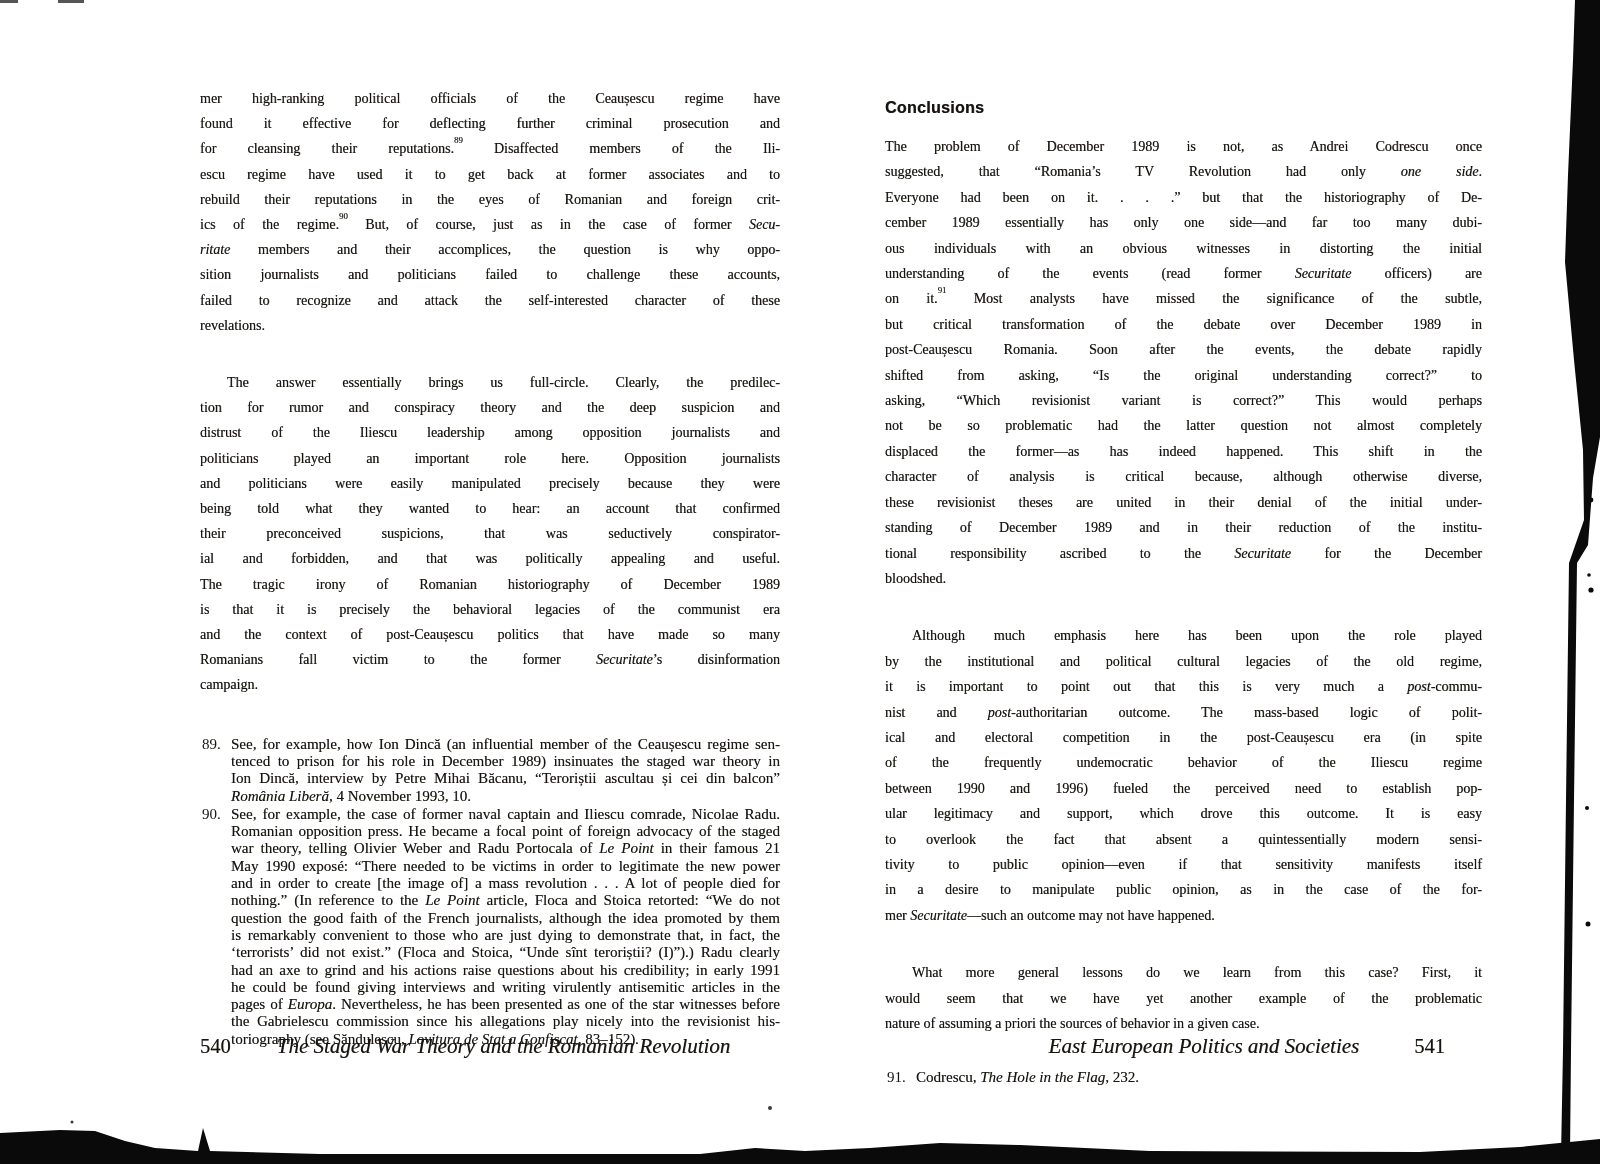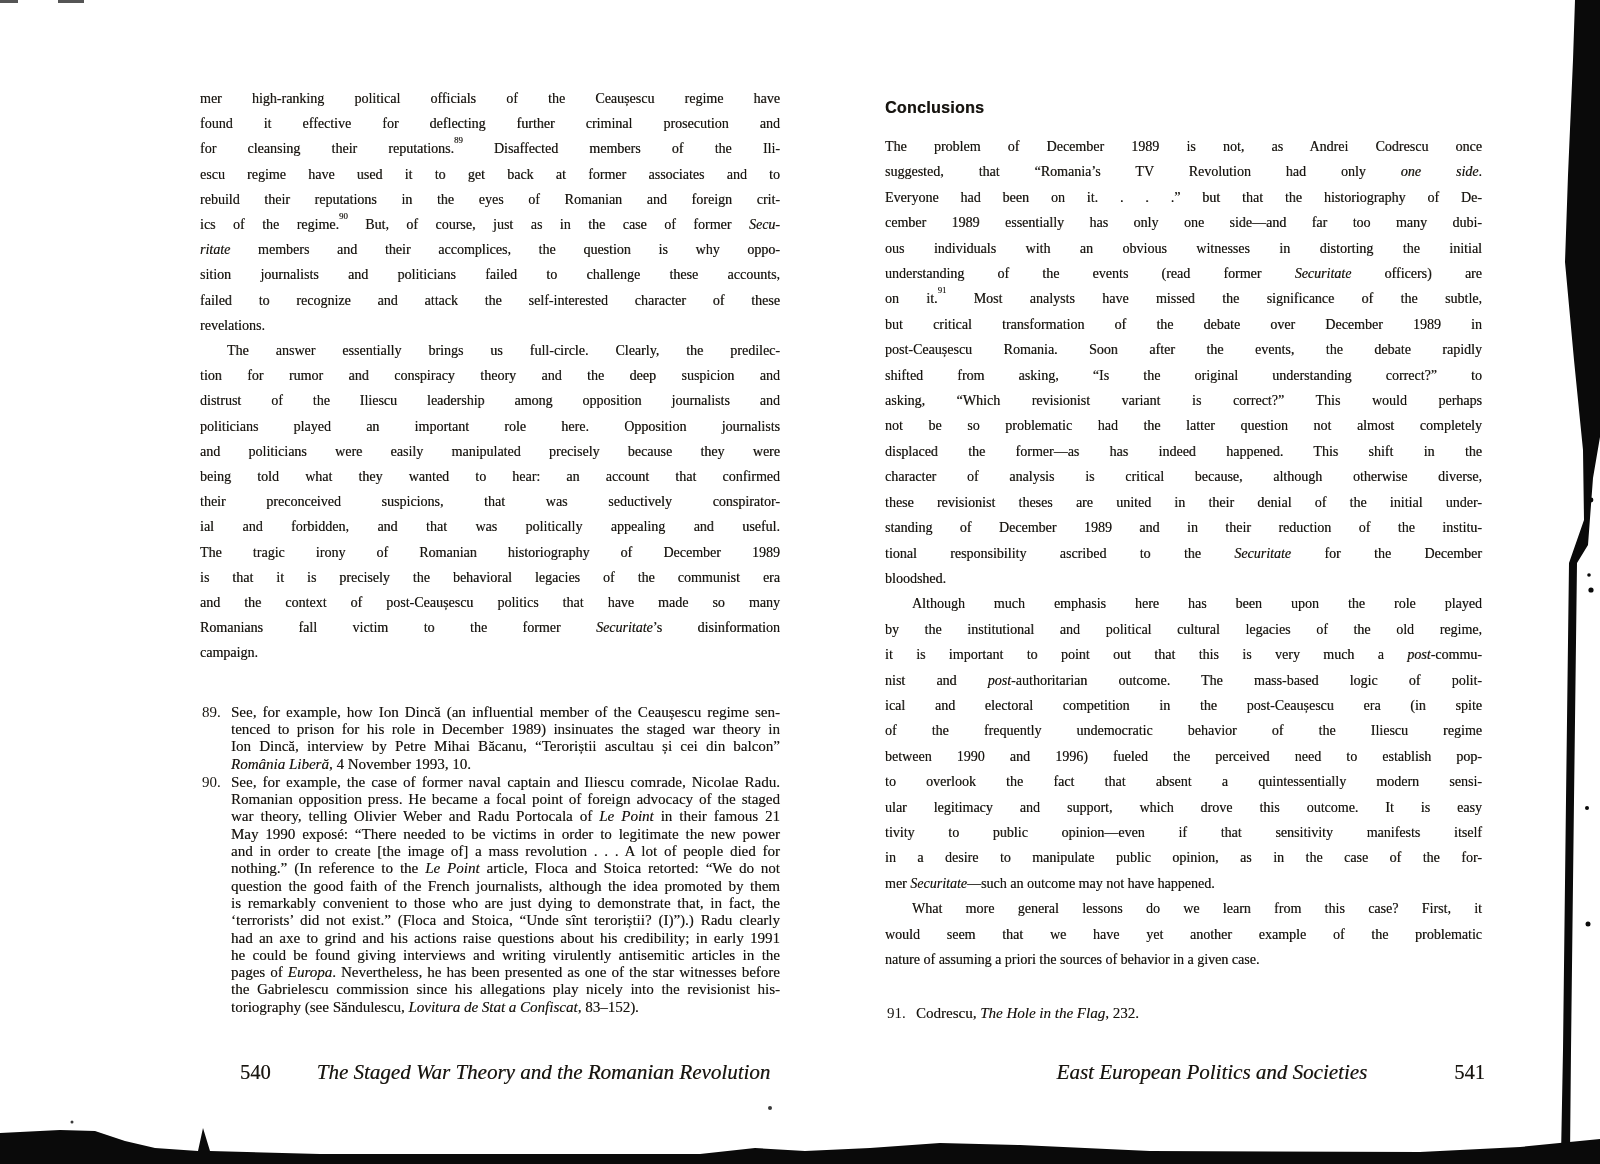--- a/index.html
+++ b/index.html
@@ -15,21 +15,21 @@
   .page-left  { left:200px; top:86px;  width:580px; }
   .page-right { left:885px; top:99px;  width:597px; }
 
   .body-text { font-size:14px; }
   .page-left  .body-text { line-height:25.2px; }
   .page-right .body-text { line-height:25.4px; }
   .body-text .line { text-shadow:0.35px 0 0 rgba(20,16,10,0.55); }
 
   .line { text-align:justify; text-align-last:justify; }
   .line.last { text-align-last:left; }
-  .para.indent .line:first-child { text-indent:27px; }
+  .para.indent .line:first-child { text-indent:27px;margin-top:32px; }
 
   sup { font-size:0.62em; line-height:0; position:relative; top:-0.55em; }
   em  { font-style:italic; }
 
   .heading {
     font-family:"Liberation Sans", sans-serif;
     font-weight:700;
     font-size:16px;
     letter-spacing:0.3px;
     margin:0 0 17px 0;
@@ -37,28 +37,27 @@
   }
 
   .footnotes { font-size:15px; line-height:17.3px; }
   .page-left  .footnotes { margin-top:38px; }
   .page-right .footnotes { margin-top:33px; }
   .footnote { position:relative; padding-left:31px; margin-bottom:1px; }
   .fn-num { position:absolute; left:2px; top:0; }
   .footnotes .line { text-shadow:0.25px 0 0 rgba(20,16,10,0.5); }
 
   .footer {
-    position:absolute; top:1060px;
+    position:absolute; top:1034px;
     font-size:20.5px;
     display:flex; align-items:baseline;
     text-shadow:0.35px 0 0 rgba(20,16,10,0.55);
-    margin-left:40px;
   }
   .footer-left  { left:200px; gap:46px; }
-  .footer-right { left:885px; width:560px; justify-content:flex-end; gap:87px; }
+  .footer-right { left:885px; width:560px; justify-content:flex-end; gap:55px; }
   .footer .running-title { font-style:italic; font-size:21px; }
 
   .artifacts { position:absolute; left:0; top:0; z-index:6; pointer-events:none; }
 </style>
 </head>
 <body>
 
 <section class="page page-left">
   <div class="body-text">
       <div class="para">
@@ -141,22 +140,22 @@
         <div class="line last">bloodshed.</div>
       </div>
       <div class="para indent">
         <div class="line">Although much emphasis here has been upon the role played</div>
         <div class="line">by the institutional and political cultural legacies of the old regime,</div>
         <div class="line">it is important to point out that this is very much a <em>post</em>-commu-</div>
         <div class="line">nist and <em>post</em>-authoritarian outcome. The mass-based logic of polit-</div>
         <div class="line">ical and electoral competition in the post-Ceaușescu era (in spite</div>
         <div class="line">of the frequently undemocratic behavior of the Iliescu regime</div>
         <div class="line">between 1990 and 1996) fueled the perceived need to establish pop-</div>
+        <div class="line">ular legitimacy and support, which drove this outcome. It is easy</div>
         <div class="line">to overlook the fact that absent a quintessentially modern sensi-</div>
-        <div class="line">ular legitimacy and support, which drove this outcome. It is easy</div>
         <div class="line">tivity to public opinion—even if that sensitivity manifests itself</div>
         <div class="line">in a desire to manipulate public opinion, as in the case of the for-</div>
         <div class="line last">mer <em>Securitate</em>—such an outcome may not have happened.</div>
       </div>
       <div class="para indent">
         <div class="line">What more general lessons do we learn from this case? First, it</div>
         <div class="line">would seem that we have yet another example of the problematic</div>
         <div class="line last">nature of assuming a priori the sources of behavior in a given case.</div>
       </div>
     </div>

